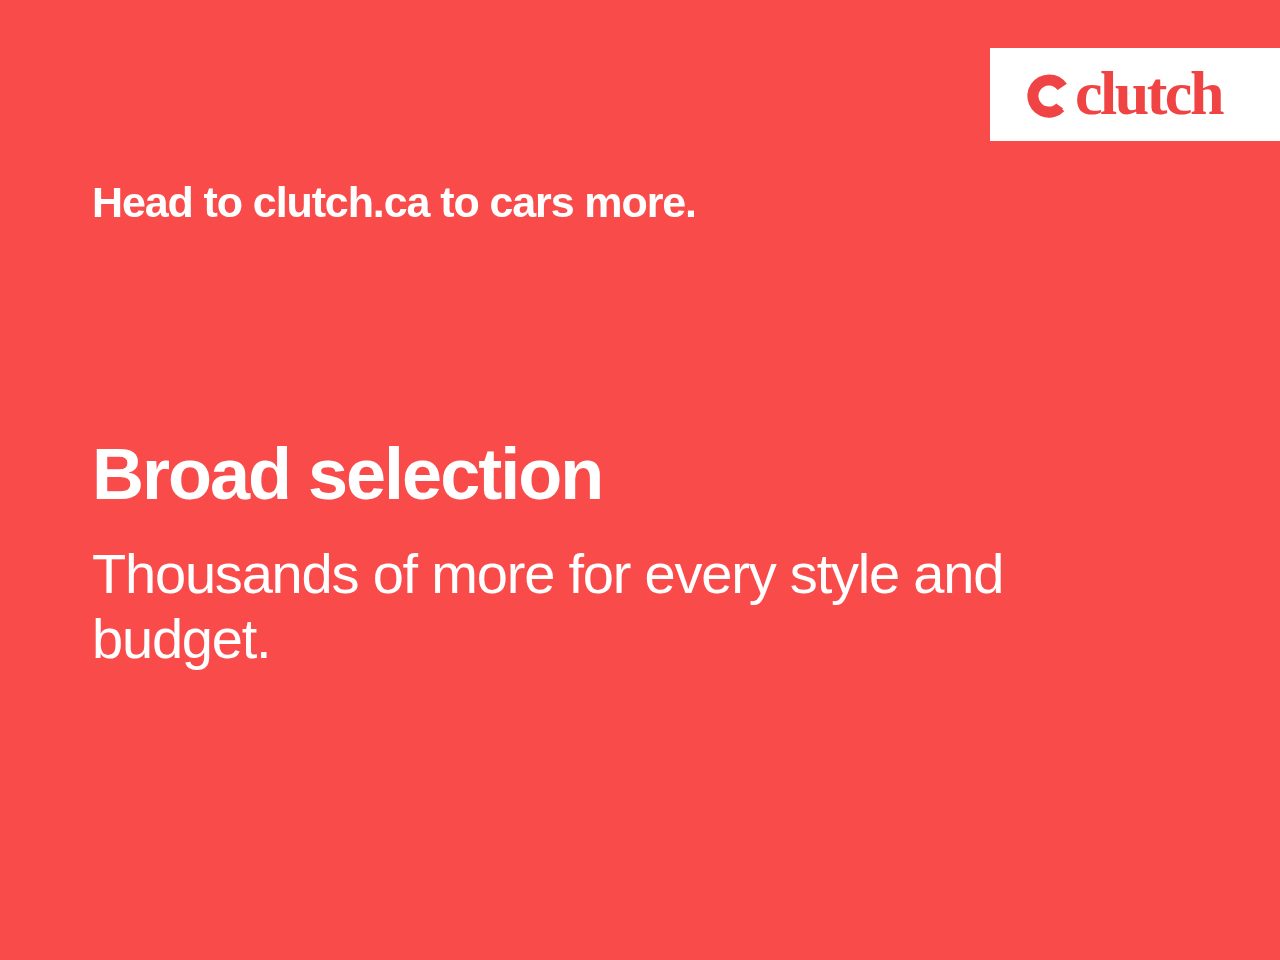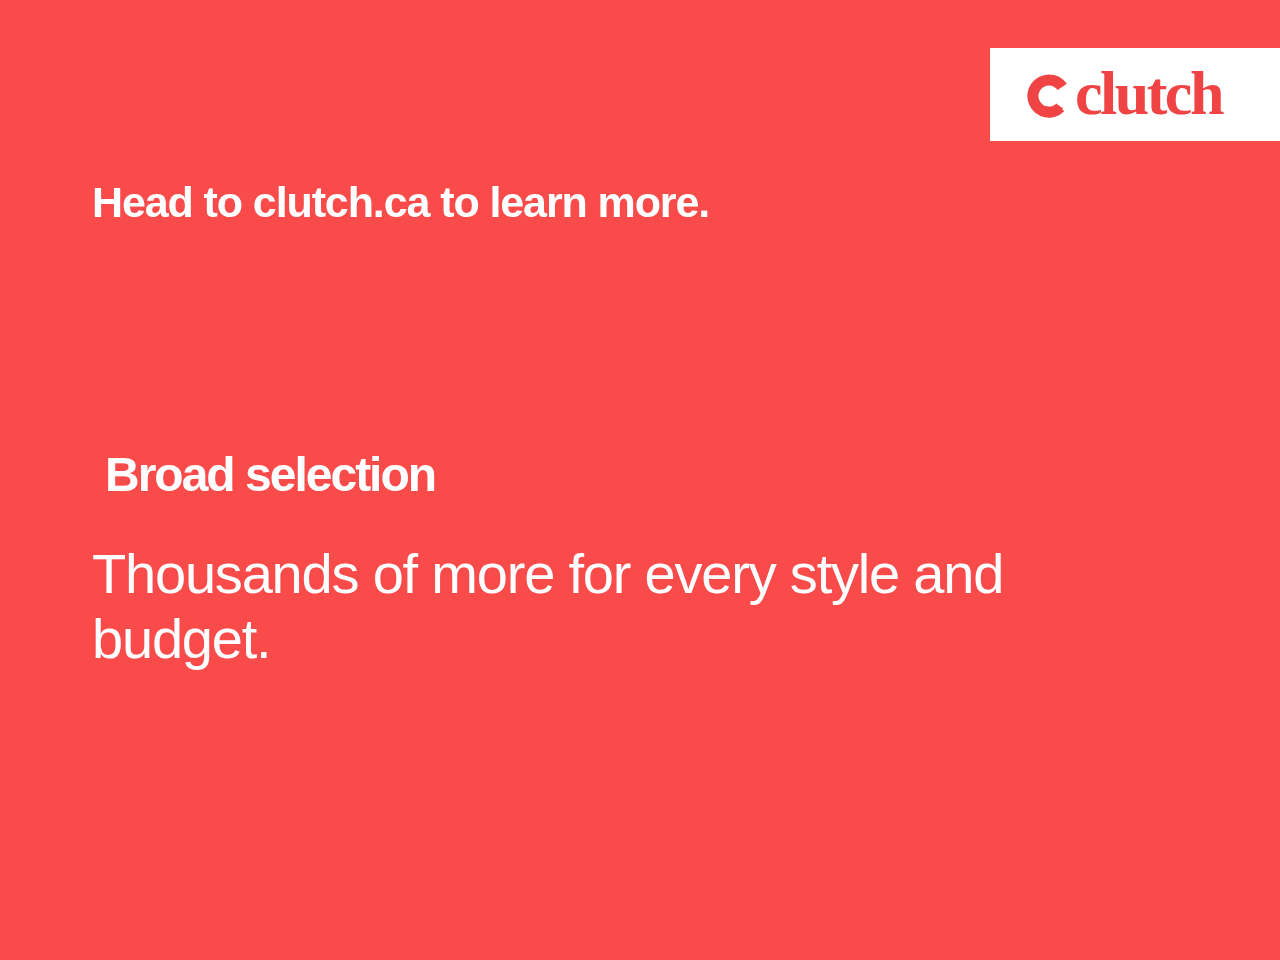--- a/index.html
+++ b/index.html
@@ -76,22 +76,22 @@
     letter-spacing: -1.1px;
     color: #ffffff;
     line-height: 1.15;
     white-space: nowrap;
   }
 
   .headline {
     position: absolute;
     left: 92px;
     top: 437px;
-    margin: 13px;
-    font-size: 48px;
+    margin: 0;
+    font-size: 72px;
     font-weight: 700;
     letter-spacing: -2px;
     color: #ffffff;
     line-height: 1.05;
     white-space: nowrap;
   }
 
   .subcopy {
     position: absolute;
     left: 92px;
@@ -128,19 +128,19 @@
                  Z"></path>
 
         <path fill="#f04343" d="M45.5 78.5 L58.5 78.5 L54.5 96 L49.5 96 Z"></path>
         <path fill="#f04343" d="M69.5 69.5 L80.5 76.5 L70.5 89.5 L64.5 84.0 Z"></path>
       </svg>
 
       <span class="logo-wordmark">clutch</span>
     </div>
   </div>
 
-  <p class="eyebrow">Head to clutch.ca to learn more.</p>
+  <p class="eyebrow">Head to clutch.ca to cars more.</p>
 
   <h1 class="headline">Broad selection</h1>
 
   <p class="subcopy">Thousands of more for every style and budget.</p>
 
 </div>
 
 </body></html>

